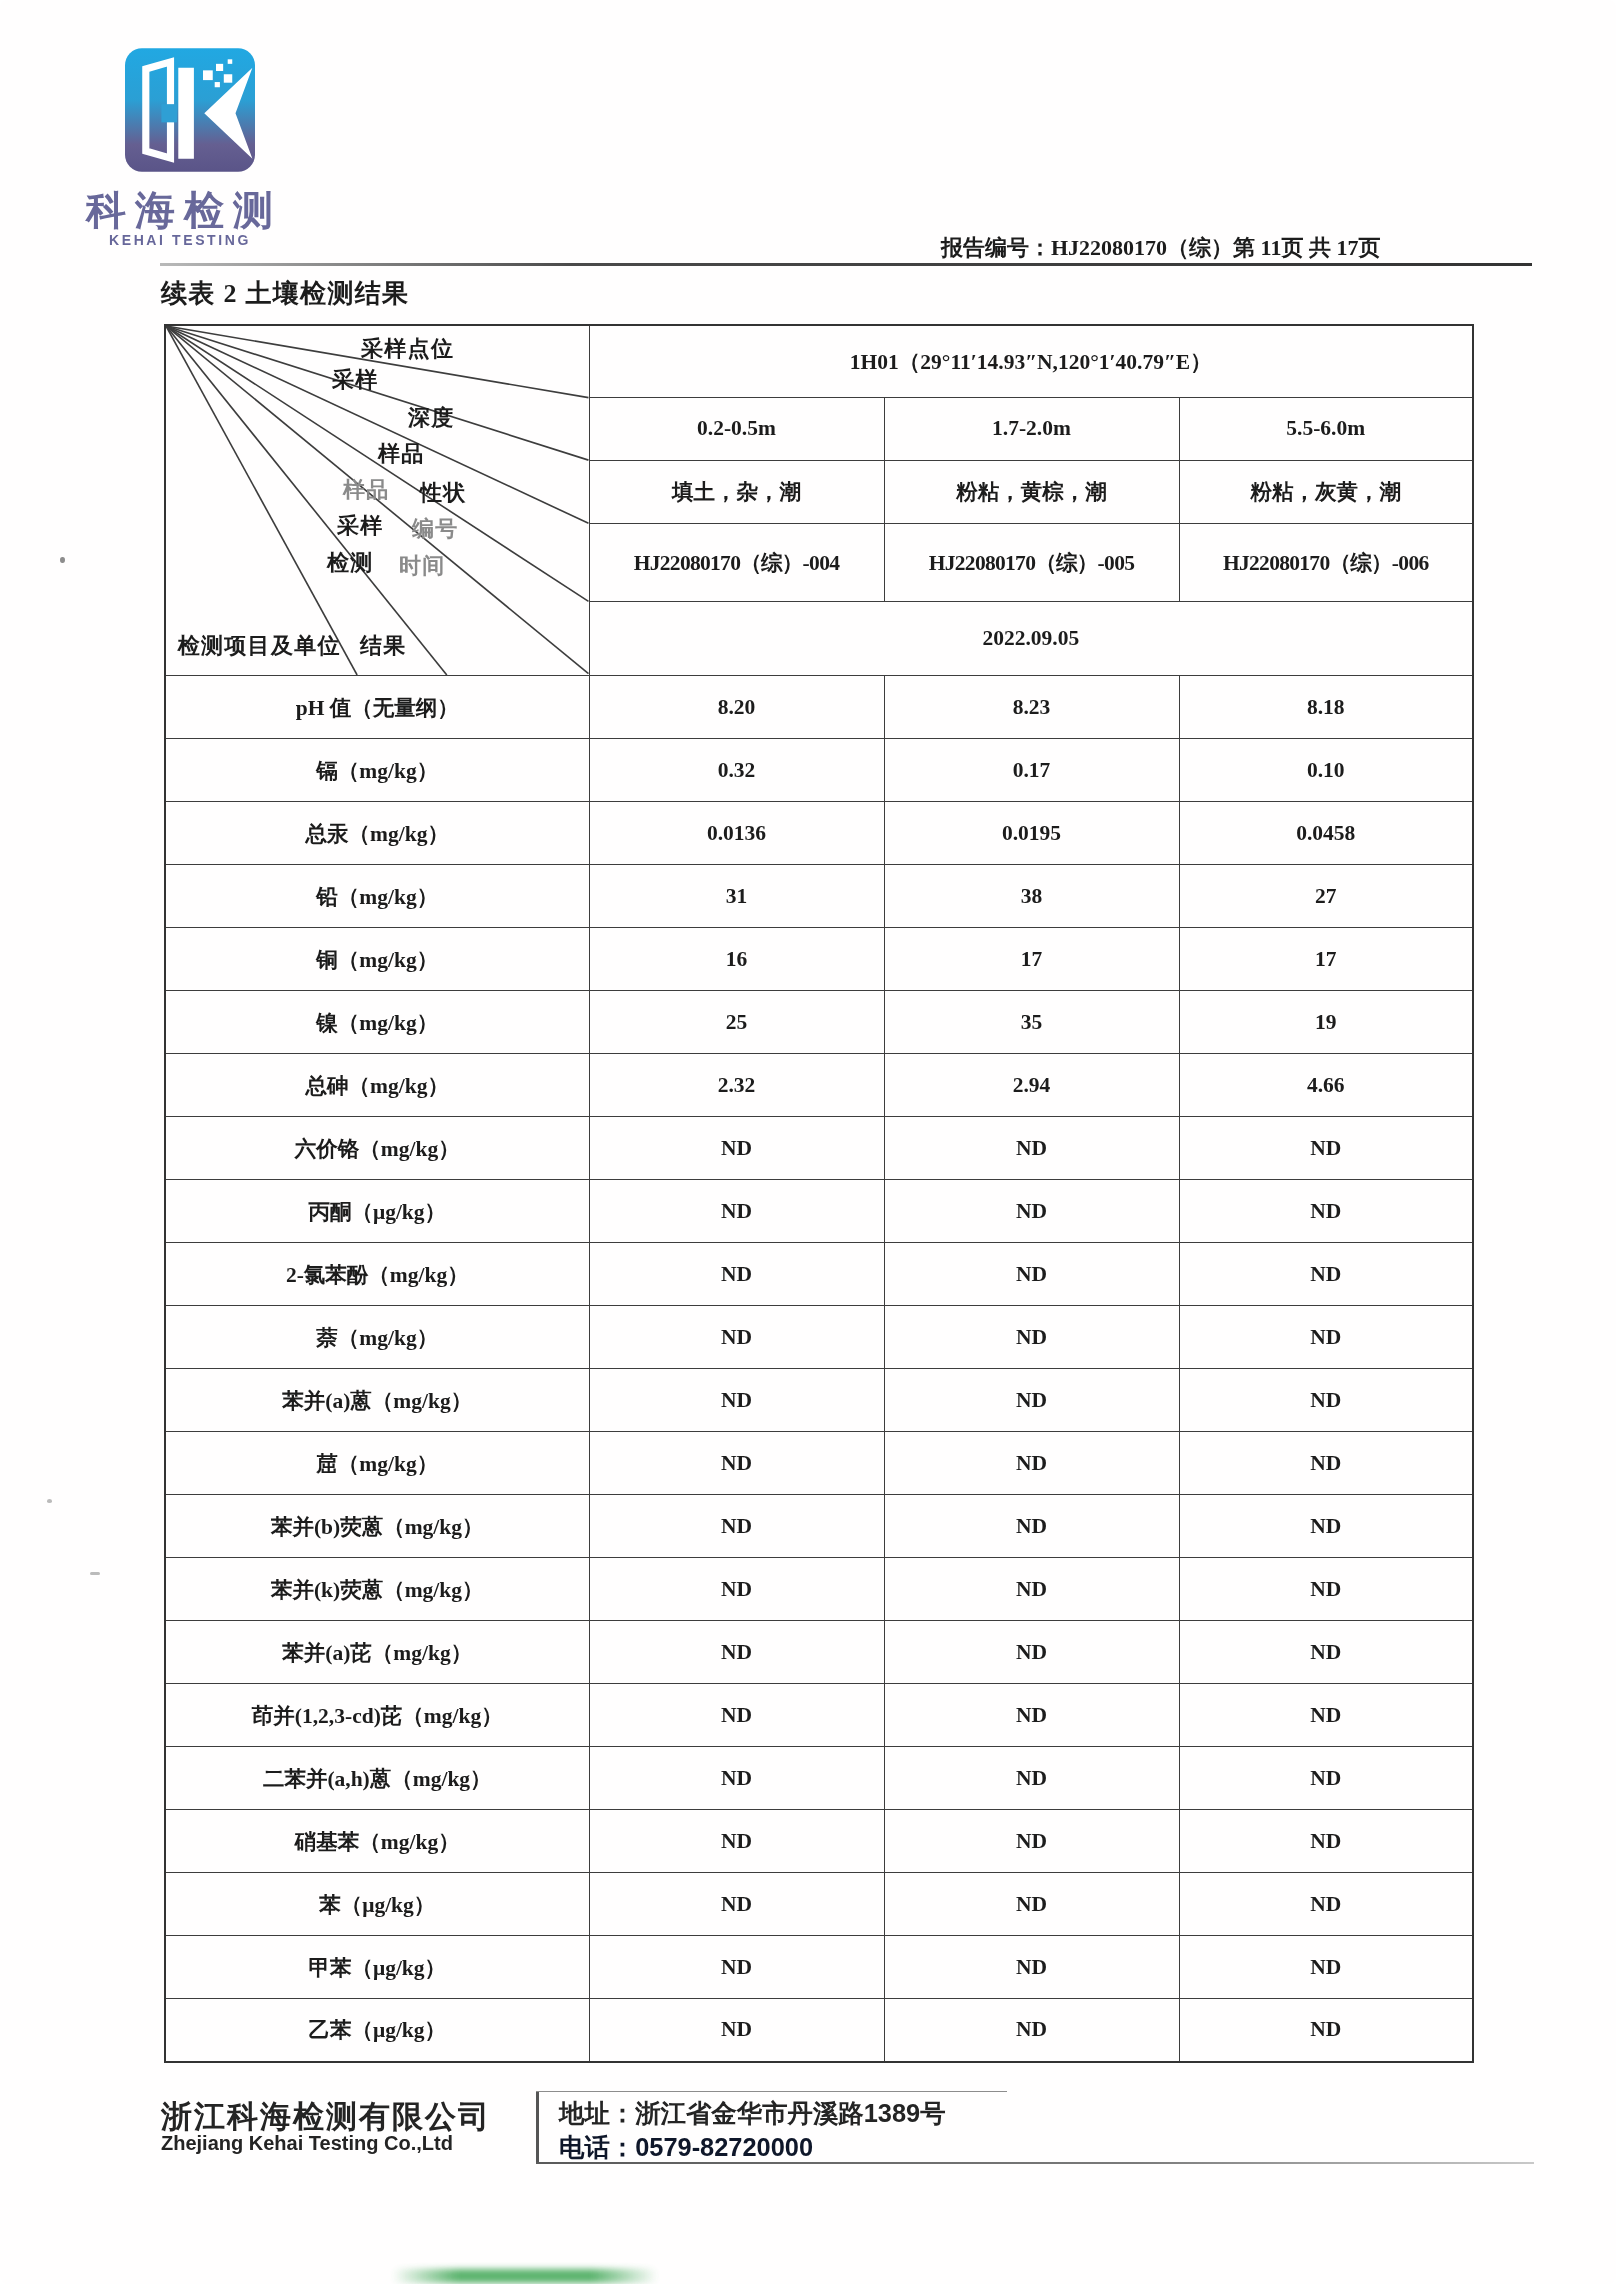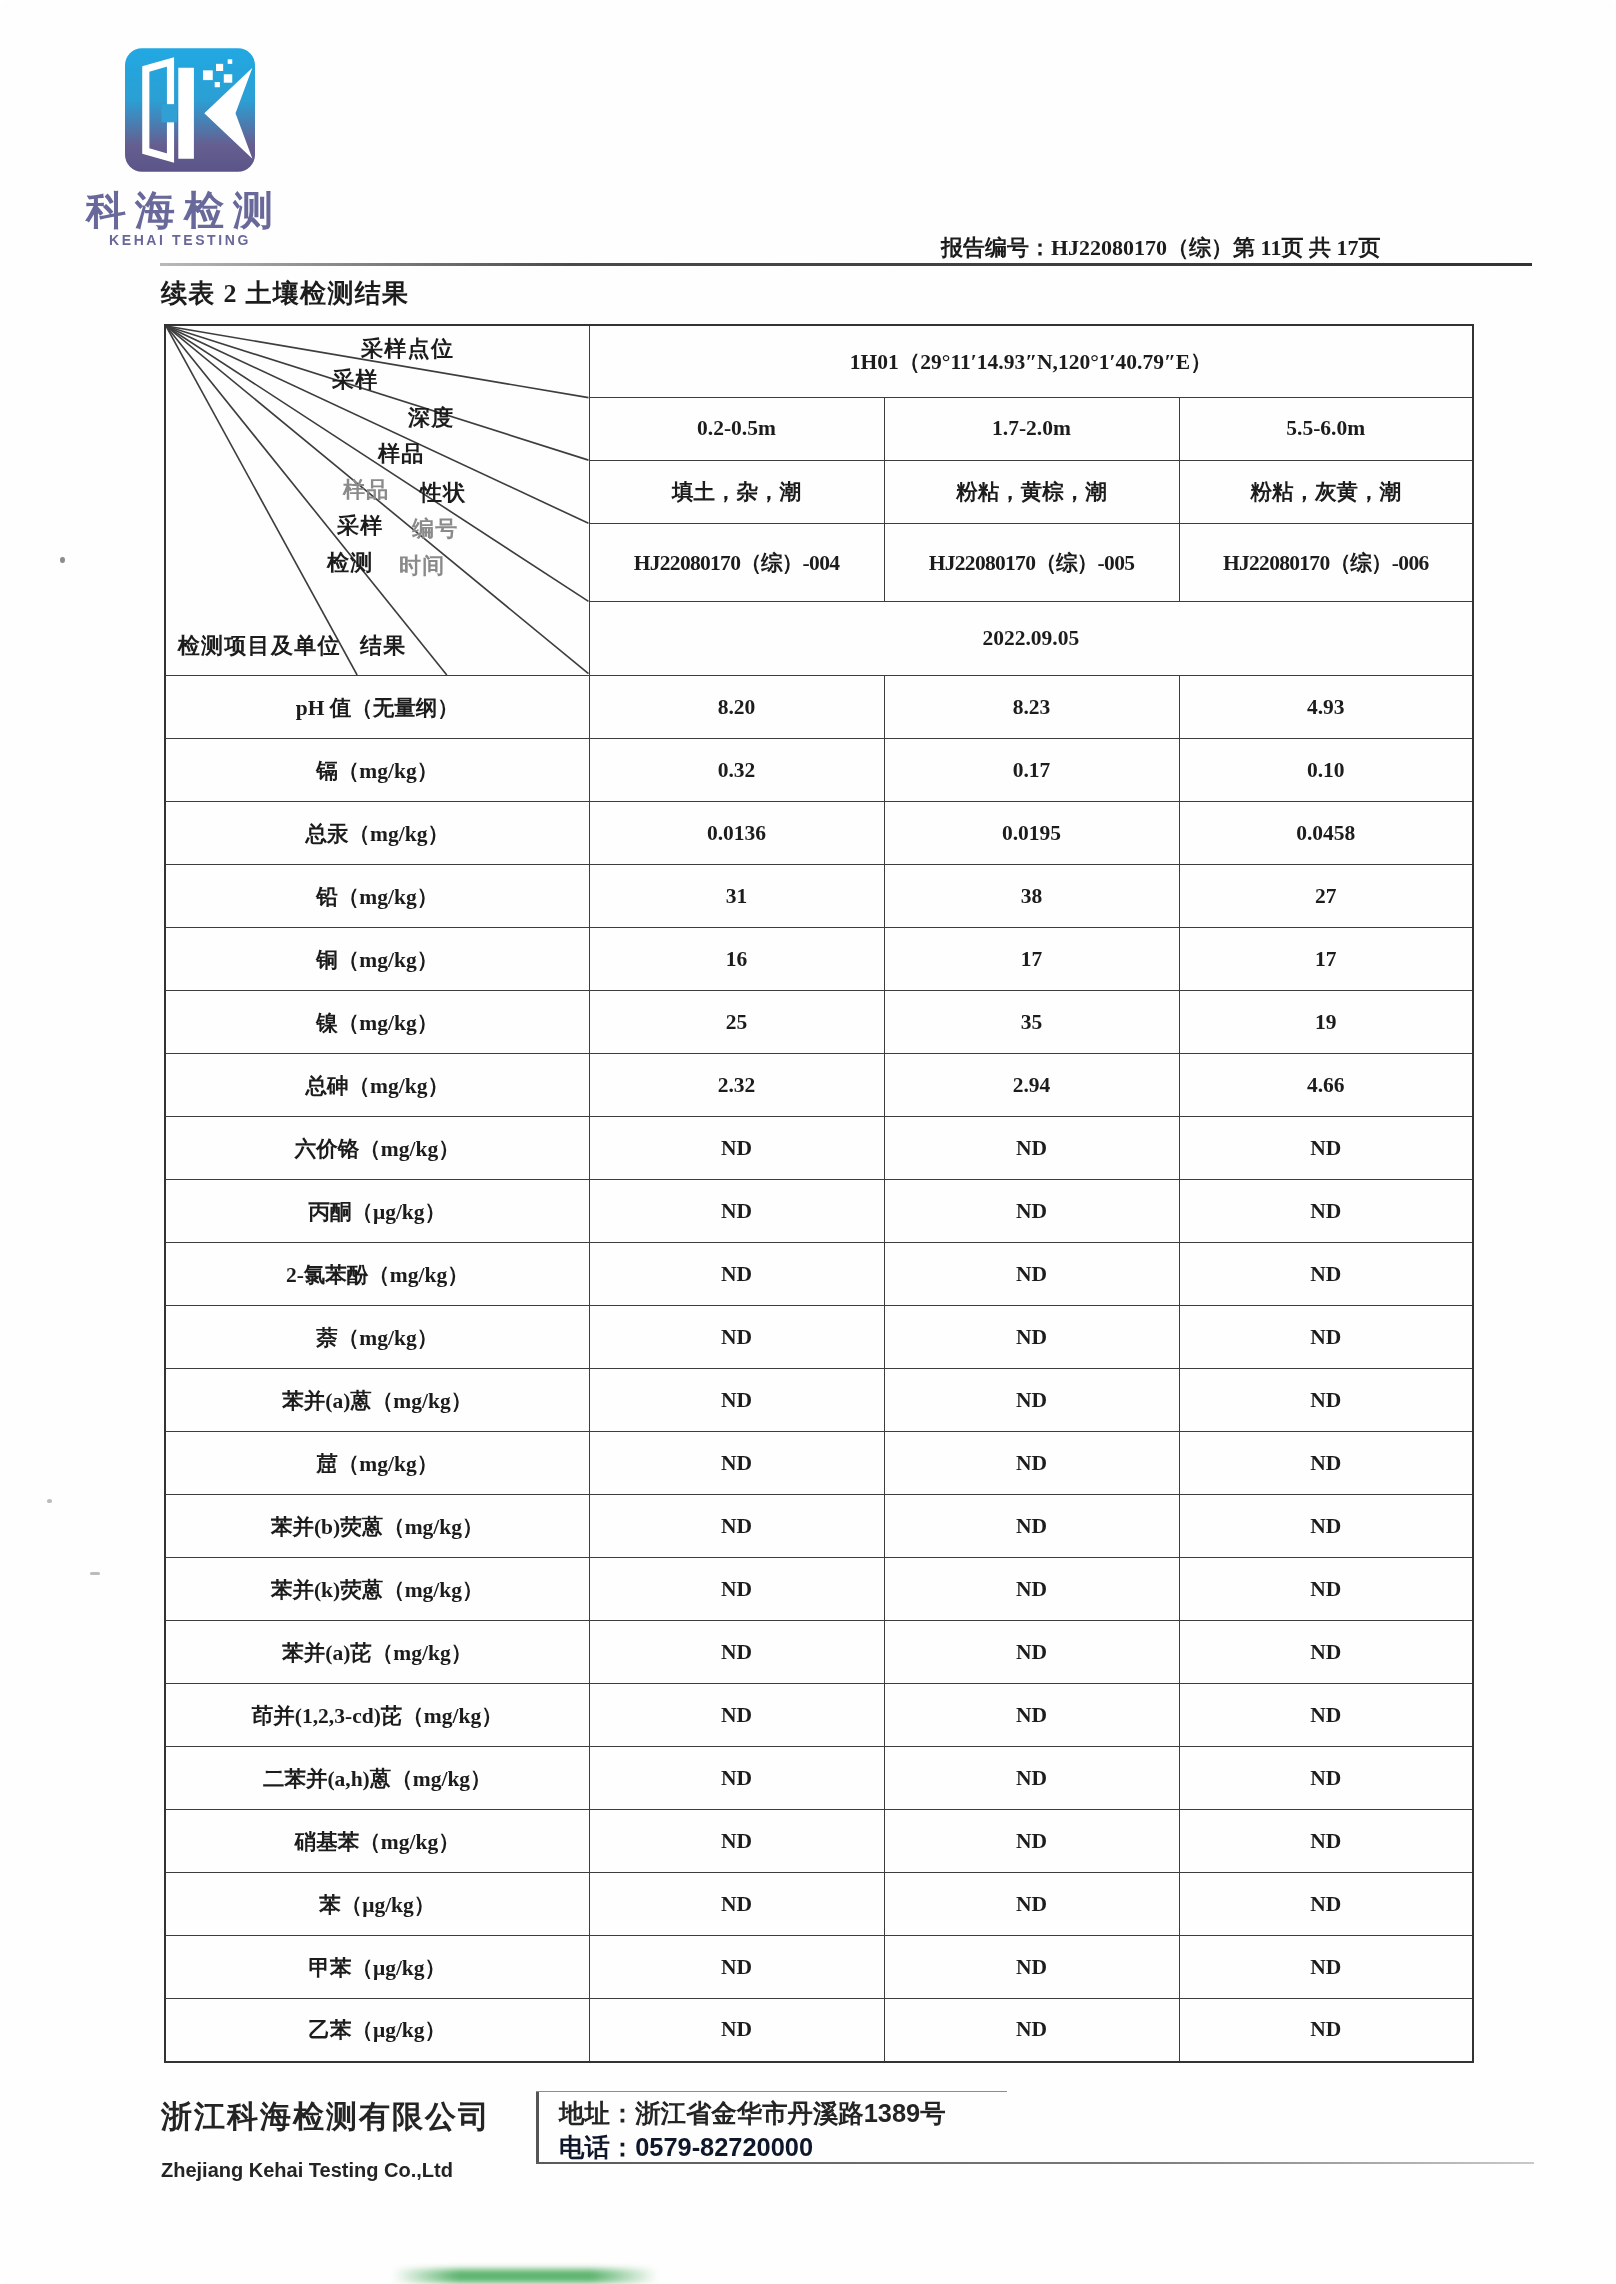--- a/index.html
+++ b/index.html
@@ -31,21 +31,21 @@
   .cwrap{position:relative;width:100%;height:349px;}
   .cwrap svg{position:absolute;left:0;top:0;width:100%;height:100%;}
   .clabel{position:absolute;font-size:22px;font-weight:bold;white-space:nowrap;letter-spacing:1.3px;}
   .faded{color:#8a8a8a;}
   td.idcell{font-size:20px;letter-spacing:-0.7px;}
 
   
   #f-company{position:absolute;left:161px;top:2096px;font-family:"Liberation Sans","DejaVu Sans",sans-serif;
              font-size:31px;font-weight:bold;letter-spacing:2px;color:#242424;white-space:nowrap;text-align:right;}
   #f-company-en{position:absolute;left:161px;top:2132px;font-family:"Liberation Sans","DejaVu Sans",sans-serif;
-             font-size:20px;font-weight:bold;color:#242424;white-space:nowrap;margin-top:27px;}
+             font-size:20px;font-weight:bold;color:#242424;white-space:nowrap;}
   #f-divider{position:absolute;left:536px;top:2092px;width:2.6px;height:70px;background:#555;}
   #f-address{position:absolute;left:559px;top:2097px;font-family:"Liberation Sans","DejaVu Sans",sans-serif;
              font-size:25.4px;font-weight:bold;color:#242424;white-space:nowrap;}
   #f-phone{position:absolute;left:559px;top:2131px;font-family:"Liberation Sans","DejaVu Sans",sans-serif;
              font-size:25.4px;font-weight:bold;color:#0f172a;white-space:nowrap;}
   #f-topline{position:absolute;left:536px;top:2091px;width:471px;height:1.3px;background:#8d8d8d;}
   #f-botline{position:absolute;left:536px;top:2162px;width:998px;height:2px;
              background:linear-gradient(to right,#5a5a5a,#7a7a7a 60%,#c9c9c9);}
 
   
@@ -139,21 +139,21 @@
         <td class="idcell">HJ22080170（综）-006</td>
       </tr>
       <tr class="hr5">
         <td colspan="3">2022.09.05</td>
       </tr>
 
     <tr class="data">
           <td>pH 值（无量纲）</td>
           <td>8.20</td>
           <td>8.23</td>
-          <td>4.93</td>
+          <td>8.18</td>
         </tr>
         <tr class="data">
           <td>镉（mg/kg）</td>
           <td>0.32</td>
           <td>0.17</td>
           <td>0.10</td>
         </tr>
         <tr class="data">
           <td>总汞（mg/kg）</td>
           <td>0.0136</td>

